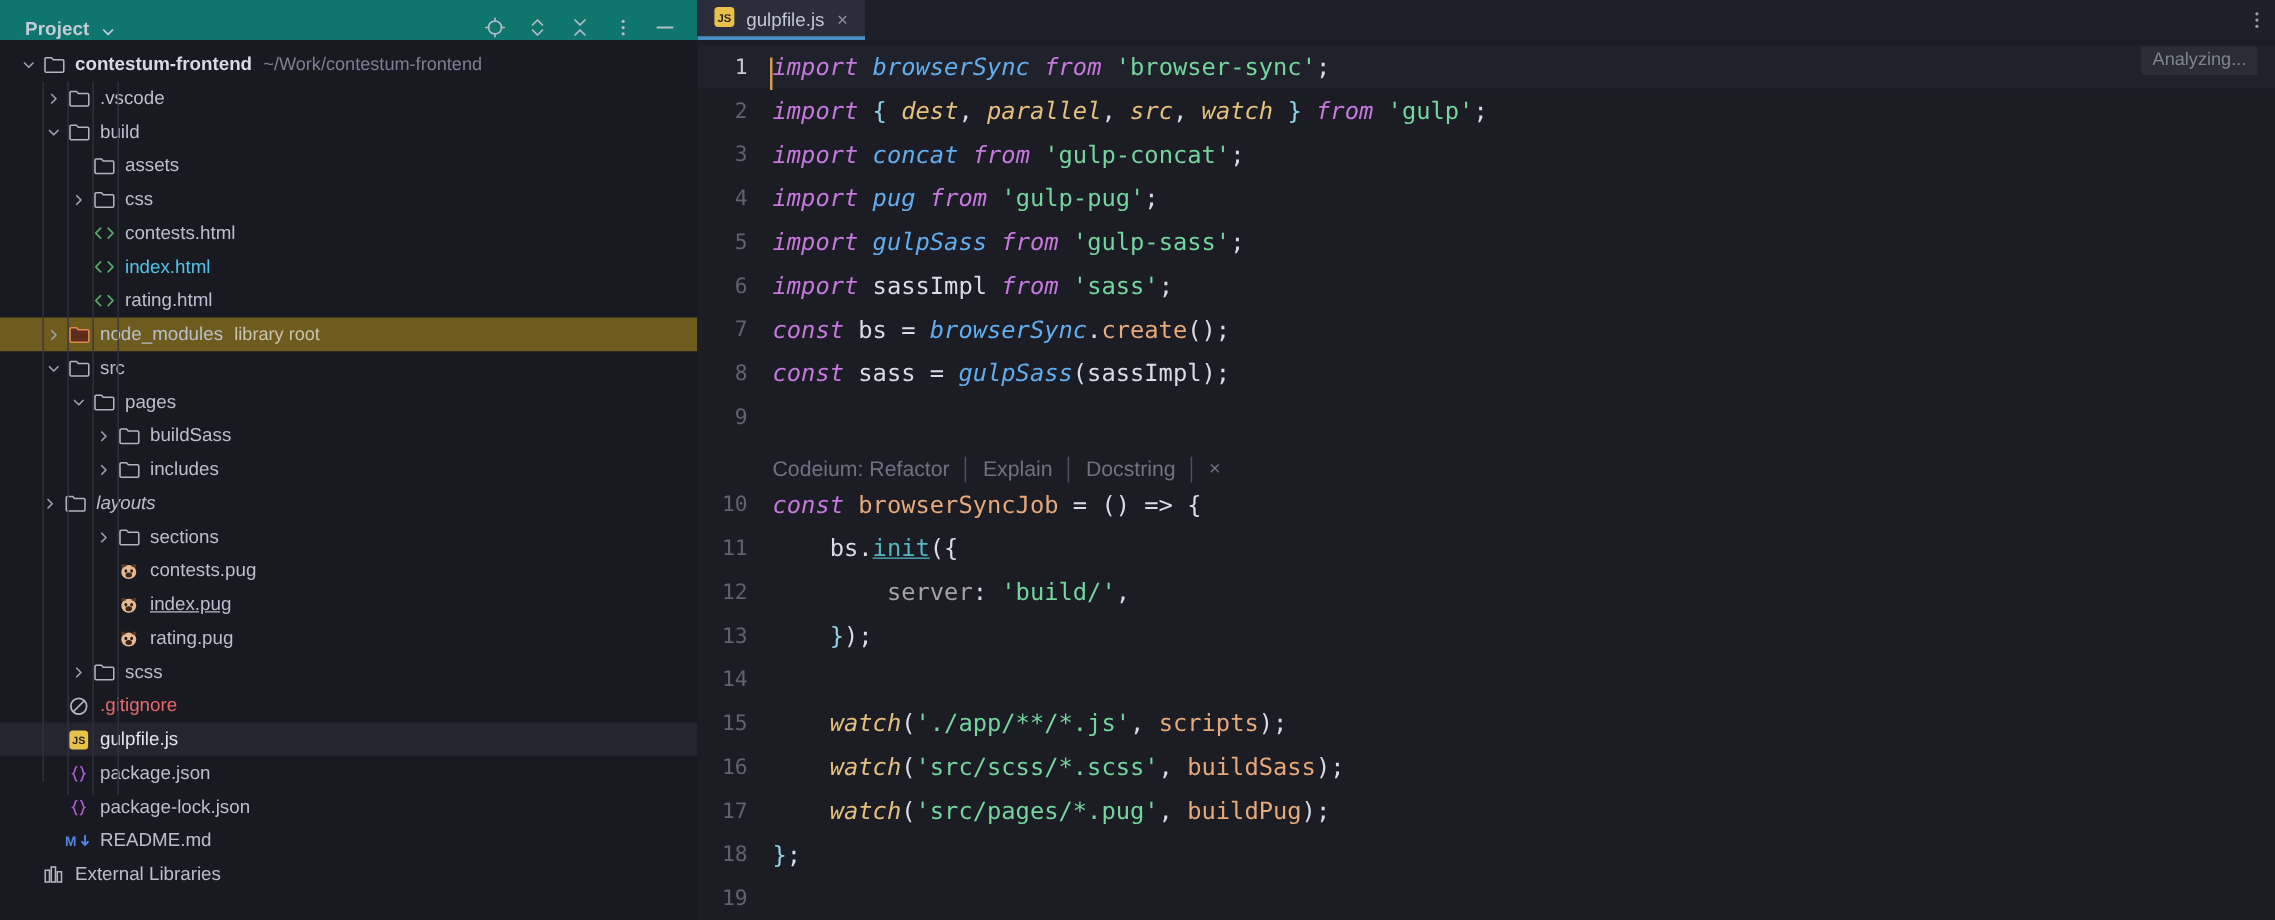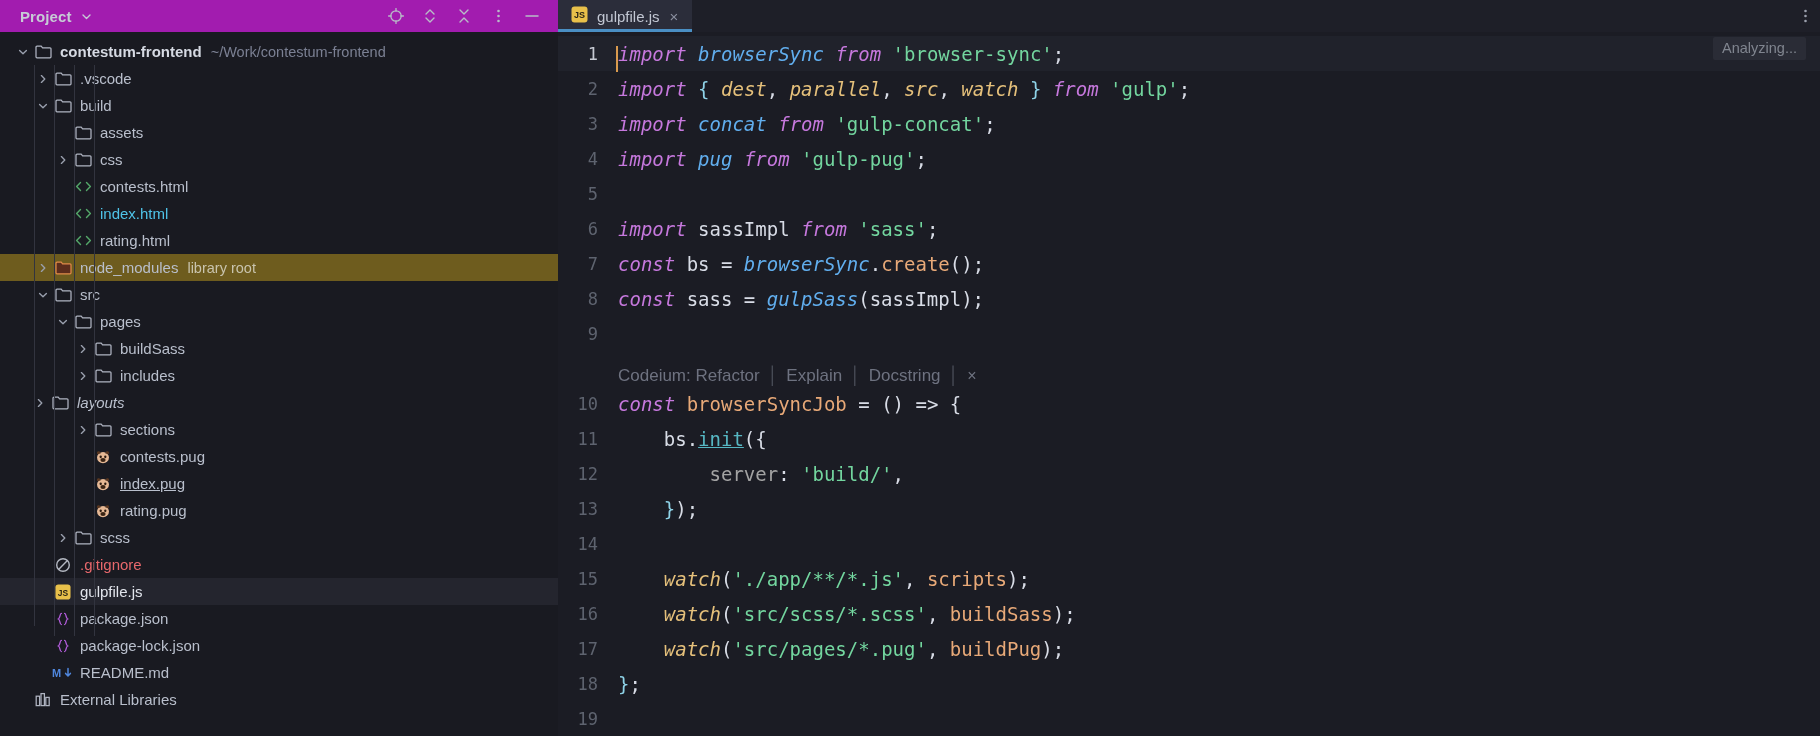--- a/index.html
+++ b/index.html
@@ -14,22 +14,22 @@
   
   .sidebar {
     width:558px; height:736px;
     background:#191a21;
     display:flex; flex-direction:column;
     position:relative;
     flex:0 0 558px;
   }
   .sidebar-header {
     height:32px; flex:0 0 32px;
-    background:#a21caf;
-    display:flex; align-items:center;
+    background:#0f766e;
+    display:flex; align-items:flex-end;
     padding:0 12px 0 20px;
   }
   .sb-title {
     font-size:15px; font-weight:bold; color:#c7cbd6;
     letter-spacing:.1px;
   }
   .sb-title-caret { margin-left:8px; display:flex; align-items:center; }
   .sb-header-spacer { flex:1; }
   .sb-icons { display:flex; align-items:center; gap:14px; padding-right:4px; }
   .sb-icon { width:20px; height:20px; display:flex; align-items:center; justify-content:center; cursor:pointer; }
@@ -515,20 +515,21 @@
           <div class="cline">
             <div class="gutter">3</div>
             <div class="codetext"><span class="t-kw">import</span><span class="t-plain"> </span><span class="t-id">concat</span><span class="t-plain"> </span><span class="t-kw">from</span><span class="t-plain"> </span><span class="t-str">'gulp-concat'</span><span class="t-plain">;</span></div>
           </div>
           <div class="cline">
             <div class="gutter">4</div>
             <div class="codetext"><span class="t-kw">import</span><span class="t-plain"> </span><span class="t-id">pug</span><span class="t-plain"> </span><span class="t-kw">from</span><span class="t-plain"> </span><span class="t-str">'gulp-pug'</span><span class="t-plain">;</span></div>
           </div>
           <div class="cline">
             <div class="gutter">5</div>
+            <div class="codetext"><span class="t-kw">import</span><span class="t-plain"> </span><span class="t-id">gulpSass</span><span class="t-plain"> </span><span class="t-kw">from</span><span class="t-plain"> </span><span class="t-str">'gulp-sass'</span><span class="t-plain">;</span></div>
           </div>
           <div class="cline">
             <div class="gutter">6</div>
             <div class="codetext"><span class="t-kw">import</span><span class="t-plain"> </span><span class="t-plain">sassImpl</span><span class="t-plain"> </span><span class="t-kw">from</span><span class="t-plain"> </span><span class="t-str">'sass'</span><span class="t-plain">;</span></div>
           </div>
           <div class="cline">
             <div class="gutter">7</div>
             <div class="codetext"><span class="t-kw">const</span><span class="t-plain"> bs = </span><span class="t-id">browserSync</span><span class="t-plain">.</span><span class="t-var">create</span><span class="t-plain">();</span></div>
           </div>
           <div class="cline">

